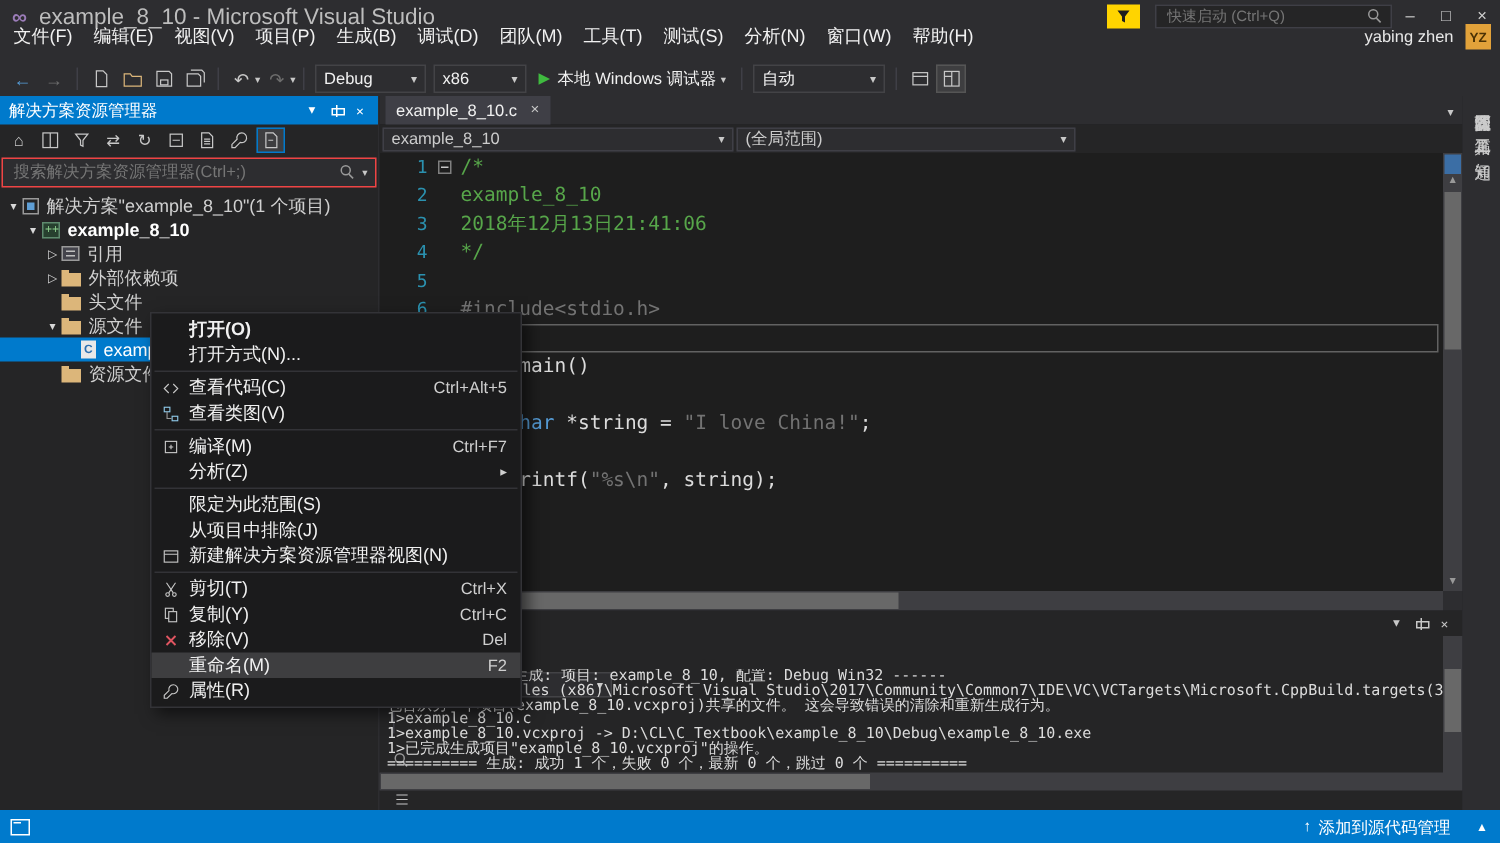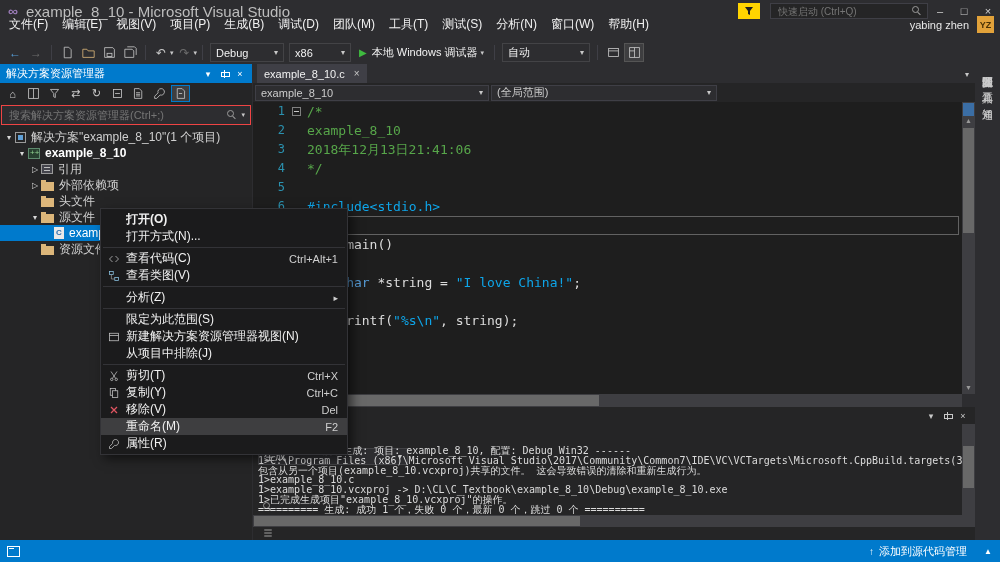--- a/index.html
+++ b/index.html
@@ -98,21 +98,21 @@
   .crumb.w1{width:234px;} .crumb.w2{width:226px;gap:32px;}
   .crumb .arr{font-size:8px;color:#c8c8c8;margin-left:8px;}
   .code-wrap{position:absolute;left:0;top:38px;right:13px;bottom:13px;overflow:hidden;font-family:"DejaVu Sans Mono","Liberation Mono",monospace;font-size:13px;}
   .code-line{height:19px;line-height:19px;display:flex;}
   .ln{width:36px;flex:none;text-align:right;color:#2b91af;padding-right:4px;font-size:12px;}
   .fold{width:14px;flex:none;display:flex;align-items:center;justify-content:center;}
   .fold-box{width:9px;height:9px;border:1px solid #808080;color:#c8c8c8;position:relative;}
   .fold-box::after{content:"";position:absolute;left:1px;right:1px;top:3px;height:1px;background:#c8c8c8;}
   .lc{flex:1;padding-left:4px;white-space:pre;}
   .lc.current{border:1px solid #626262;margin-right:3px;}
-  .tok-cm{color:#57a64a;} .tok-kw{color:#569cd6;} .tok-str{color:#0ea5e9;} .tok-pl{color:#dcdcdc;}
+  .tok-cm{color:#57a64a;} .tok-kw{color:#569cd6;} .tok-str{color:#737373;} .tok-pl{color:#dcdcdc;}
   .health{position:absolute;right:1px;top:39px;width:11px;height:13px;background:#3b6ea5;z-index:5;}
   .ed-vscroll{position:absolute;top:38px;right:0;bottom:13px;width:13px;background:#3e3e42;}
   .sarr{position:absolute;left:0;width:13px;text-align:center;color:#999;font-size:7px;line-height:10px;}
   .sarr.top{top:14px;} .sarr.bot{bottom:1px;}
   .vthumb{position:absolute;left:1px;right:1px;top:26px;height:105px;background:#686868;}
   .ed-hscroll{position:absolute;left:0;bottom:0;right:13px;height:13px;background:#3e3e42;}
   .hthumb{position:absolute;top:1px;bottom:1px;left:46px;width:300px;background:#686868;}
   .ed-corner{position:absolute;right:0;bottom:0;width:13px;height:13px;background:#2d2d30;}
 
   
@@ -547,58 +547,68 @@
         <span class="cm-right"></span>
       </div>
       <div class="cm-sep"></div>
       <div class="cm-item">
         <span class="cm-icon">
           <svg viewBox="0 0 16 16">
             <path d="M6 4 2 8l4 4M10 4l4 4-4 4" fill="none" stroke="#c8c8c8"></path>
           </svg>
         </span>
         <span class="cm-label">查看代码(C)</span>
-        <span class="cm-right">Ctrl+Alt+1</span>
+        <span class="cm-right">Ctrl+Alt+5</span>
       </div>
       <div class="cm-item">
         <span class="cm-icon">
           <svg viewBox="0 0 16 16">
             <rect x="2" y="2" width="5" height="4" fill="none" stroke="#8ec8e8"></rect>
             <rect x="9" y="10" width="5" height="4" fill="none" stroke="#8ec8e8"></rect>
             <path d="M4.5 6v6h4" fill="none" stroke="#9a9a9a"></path>
           </svg>
         </span>
         <span class="cm-label">查看类图(V)</span>
         <span class="cm-right"></span>
       </div>
       <div class="cm-sep"></div>
       <div class="cm-item">
+        <span class="cm-icon">
+          <svg viewBox="0 0 16 16">
+            <rect x="3" y="3" width="10" height="10" fill="none" stroke="#c8c8c8"></rect>
+            <path d="M6 8h4M8 6v4" stroke="#c8c8c8"></path>
+          </svg>
+        </span>
+        <span class="cm-label">编译(M)</span>
+        <span class="cm-right">Ctrl+F7</span>
+      </div>
+      <div class="cm-item">
         <span class="cm-icon"></span>
         <span class="cm-label">分析(Z)</span>
         <span class="cm-right sub">▸</span>
       </div>
       <div class="cm-sep"></div>
       <div class="cm-item">
         <span class="cm-icon"></span>
         <span class="cm-label">限定为此范围(S)</span>
         <span class="cm-right"></span>
       </div>
       <div class="cm-item">
+        <span class="cm-icon"></span>
+        <span class="cm-label">从项目中排除(J)</span>
+        <span class="cm-right"></span>
+      </div>
+      <div class="cm-item">
         <span class="cm-icon">
           <svg viewBox="0 0 16 16">
             <rect x="2" y="3" width="12" height="10" fill="none" stroke="#c8c8c8"></rect>
             <path d="M2 6h12" stroke="#c8c8c8"></path>
           </svg>
         </span>
         <span class="cm-label">新建解决方案资源管理器视图(N)</span>
-        <span class="cm-right"></span>
-      </div>
-      <div class="cm-item">
-        <span class="cm-icon"></span>
-        <span class="cm-label">从项目中排除(J)</span>
         <span class="cm-right"></span>
       </div>
       <div class="cm-sep"></div>
       <div class="cm-item">
         <span class="cm-icon">
           <svg viewBox="0 0 16 16">
             <path d="M4 2l6 9M12 2 6 11" stroke="#c8c8c8" fill="none"></path>
             <circle cx="5" cy="12.5" r="1.6" fill="none" stroke="#c8c8c8"></circle>
             <circle cx="11" cy="12.5" r="1.6" fill="none" stroke="#c8c8c8"></circle>
           </svg>

